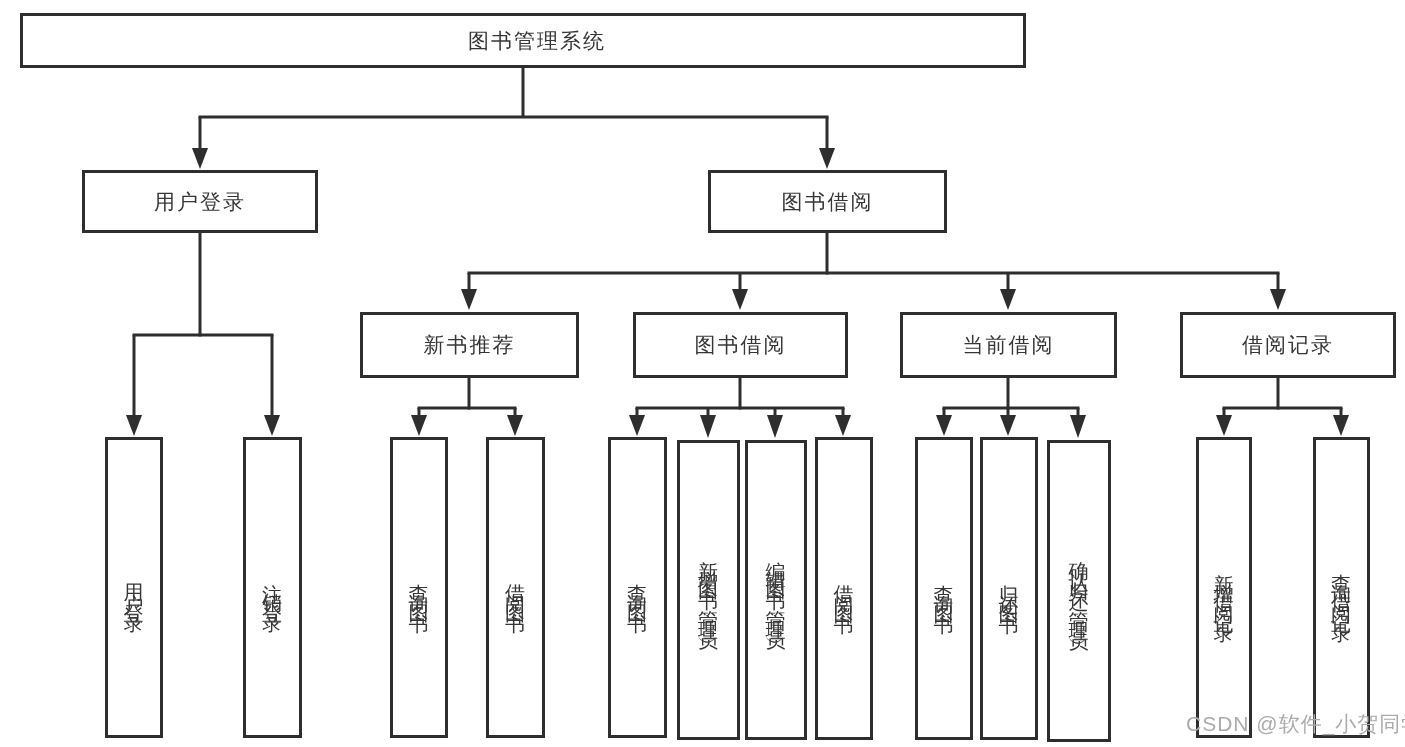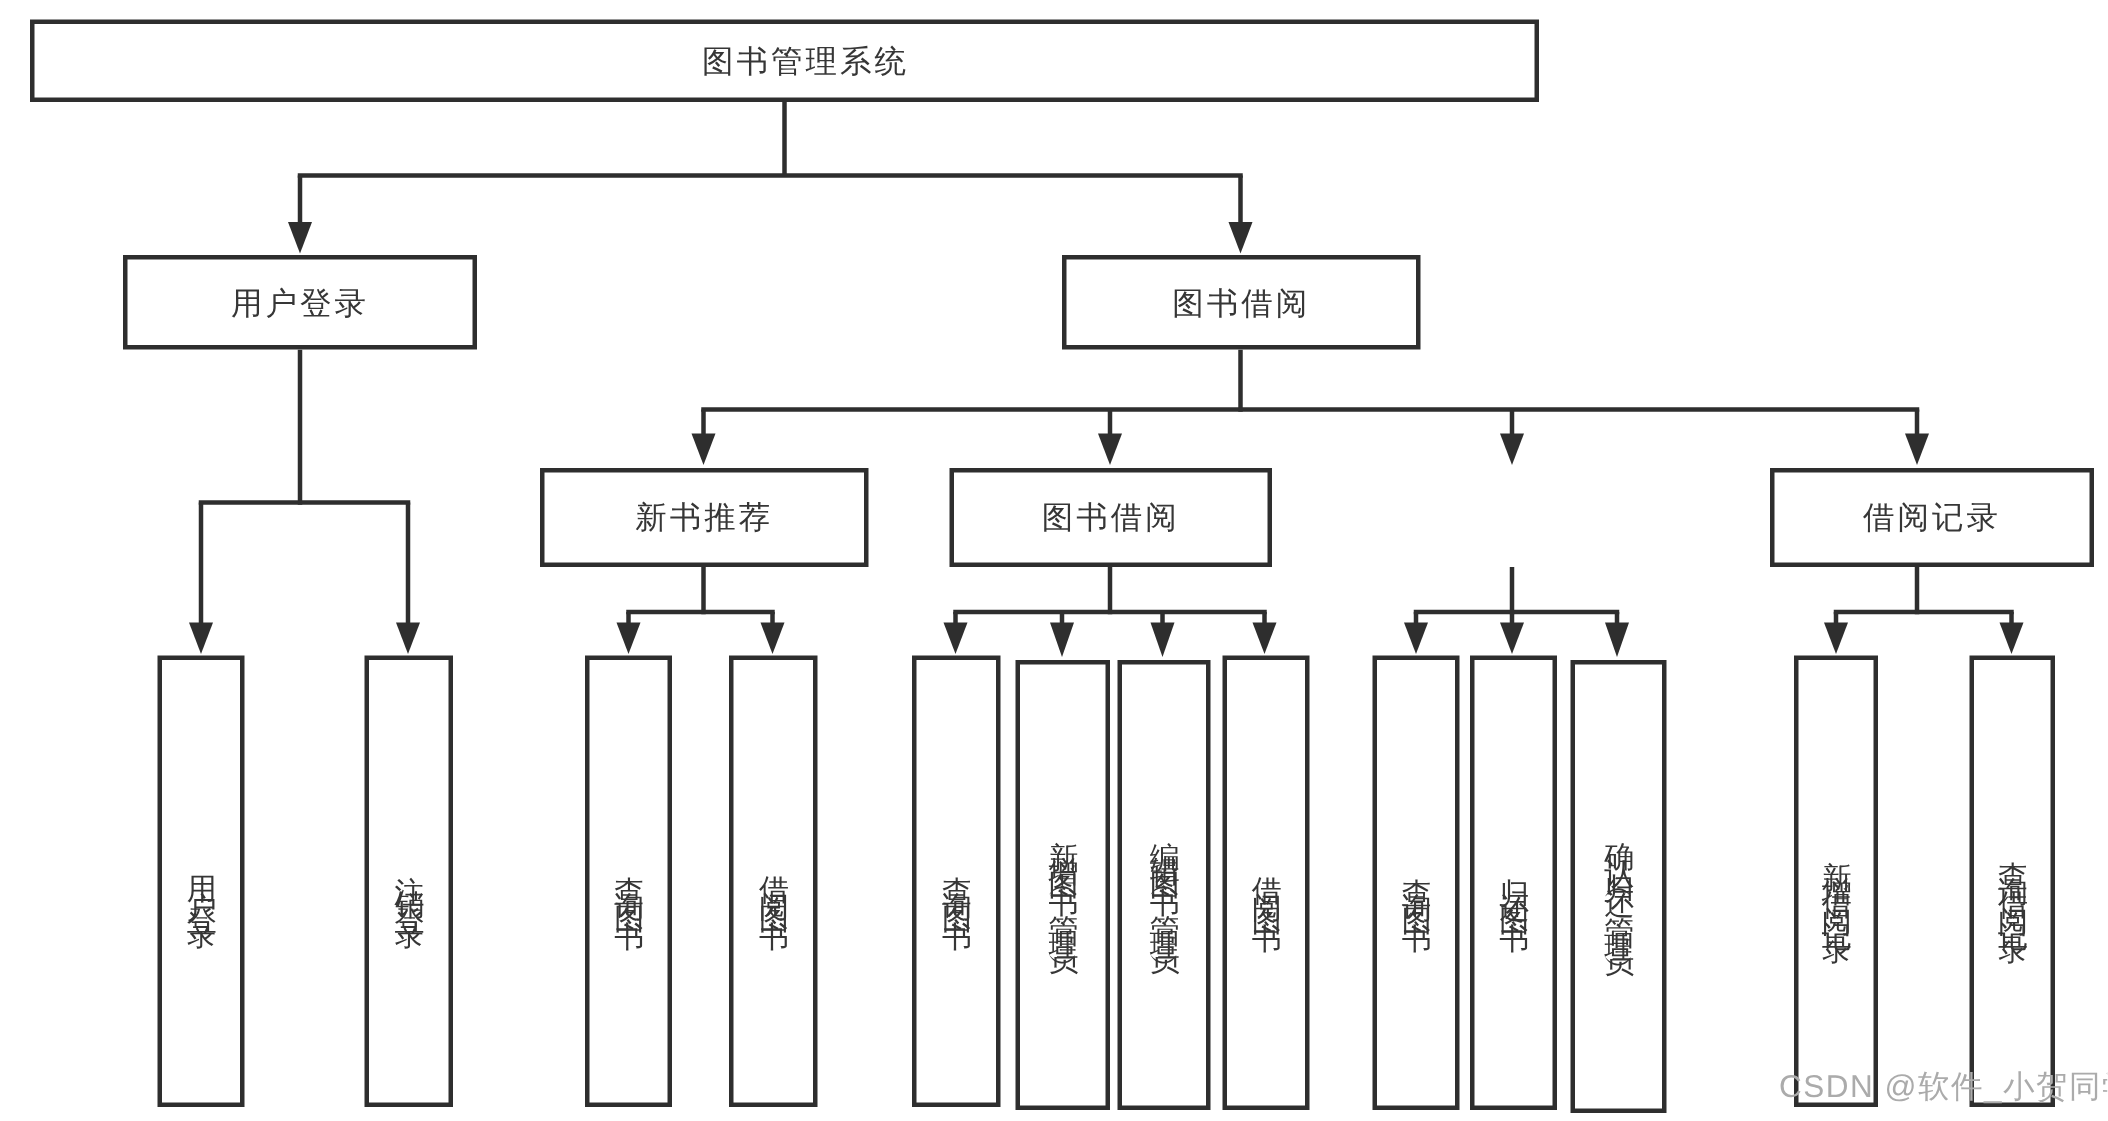--- a/index.html
+++ b/index.html
@@ -142,20 +142,23 @@
   <div class="node" style="left:708px; top:170px; width:239px; height:63px;">
     <span class="lbl-h">图书借阅</span>
   </div>
 
   <div class="node" style="left:360px; top:312px; width:219px; height:66px;text-align:center;">
     <span class="lbl-h">新书推荐</span>
   </div>
   <div class="node" style="left:633px; top:312px; width:215px; height:66px;">
     <span class="lbl-h">图书借阅</span>
   </div>
+  <div class="node" style="left:900px; top:312px; width:217px; height:66px;">
+    <span class="lbl-h">当前借阅</span>
+  </div>
   <div class="node" style="left:1170px; top:312px; width:216px; height:66px;margin-left:10px;">
     <span class="lbl-h">借阅记录</span>
   </div>
 
   <div class="node" style="left:105px; top:437px; width:58px; height:301px;">
     <span class="lbl-v">用户登录</span>
   </div>
   <div class="node" style="left:243px; top:437px; width:59px; height:301px;">
     <span class="lbl-v">注销登录</span>
   </div>

